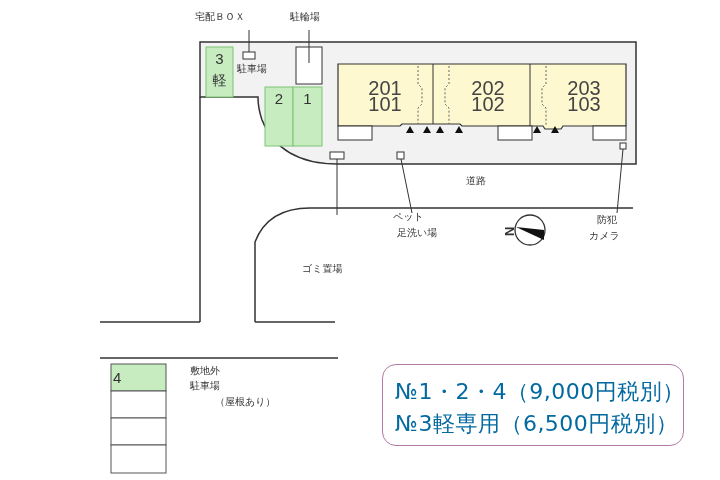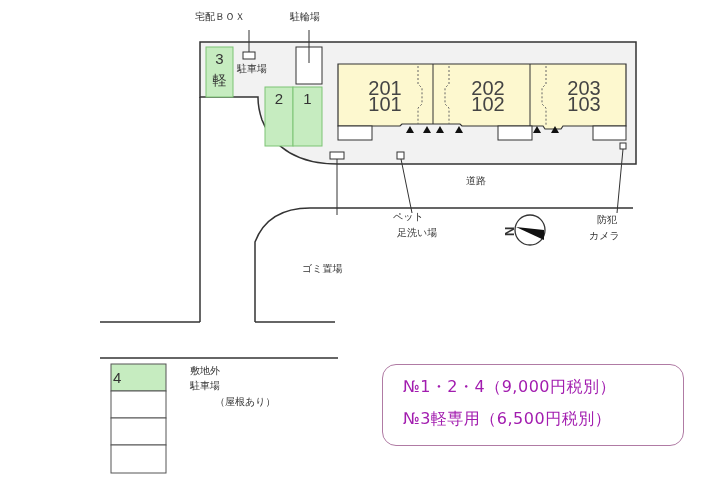--- a/index.html
+++ b/index.html
@@ -4,21 +4,21 @@
   <style>
     html, body { margin: 0; padding: 0; background: #ffffff; }
     body { width: 720px; height: 480px; position: relative; overflow: hidden;
            font-family: "DejaVu Sans", sans-serif; color: #333; }
     svg { position: absolute; left: 0; top: 0; }
     .lbl { position: absolute; white-space: nowrap; font-size: 10px; color: #333; line-height: 1.05; }
     .unit { position: absolute; font-family: "Liberation Sans", sans-serif; font-size: 20px; color: #444; text-align: center; line-height: 16px; width: 60px; }
     .spot-num { position: absolute; font-family: "Liberation Sans", sans-serif; font-size: 15px; color: #333; text-align: center; }
     .price-box { position: absolute; left: 382px; top: 364px; width: 300px; height: 80px;
                  border: 1.5px solid #b07ba4; border-radius: 14px; background: #fff; }
-    .price-line { position: absolute; left: 20px; font-size: 16px; color: #a21caf; white-space: nowrap; letter-spacing: 0.5px; }
+    .price-line { position: absolute; left: 12px; font-size: 22px; color: #0369a1; white-space: nowrap; letter-spacing: 0.5px; }
   </style>
 </head>
 <body>
 
 <svg width="720" height="480" viewBox="0 0 720 480">
 
   <path d="M200,42 L636,42 L636,164 L338,164 Q280,164 262,120 Q258,108 258,98 L258,97 L200,97 Z" fill="#f2f2f2" stroke="#333" stroke-width="1.5"></path>
 
   <line x1="200" y1="97" x2="200" y2="322" stroke="#333" stroke-width="1.5"></line>
   <line x1="100" y1="322" x2="200" y2="322" stroke="#333" stroke-width="1.5"></line>

